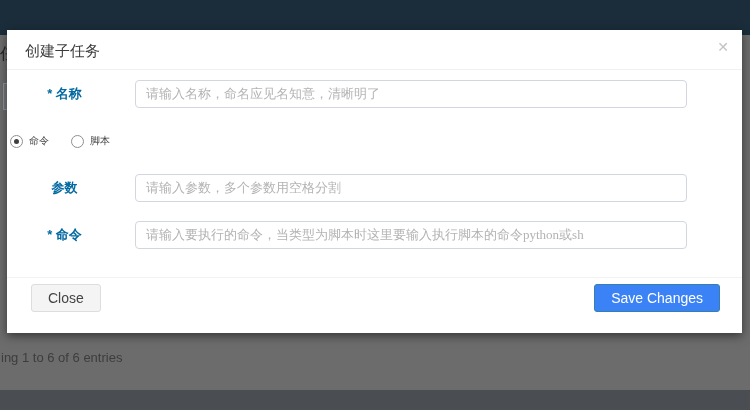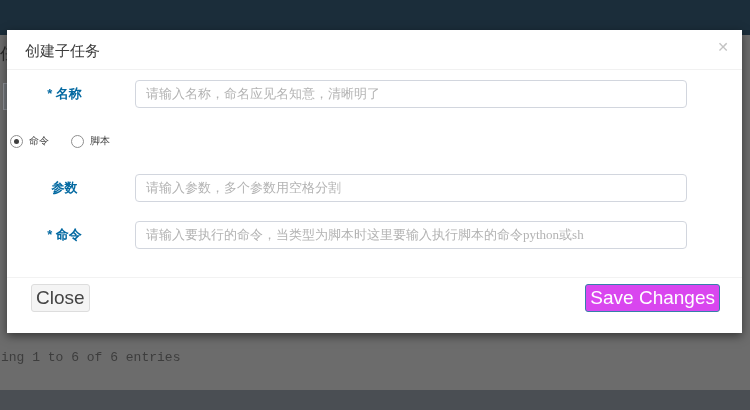--- a/index.html
+++ b/index.html
@@ -4,21 +4,21 @@
 <style>
   * { margin:0; padding:0; box-sizing:border-box; }
   html,body { width:750px; height:410px; }
   body { font-family:"Liberation Sans","DejaVu Sans",sans-serif; }
 
   .screen { position:relative; width:750px; height:410px; background:#6c6c6c; overflow:hidden; }
 
   
   .navbar { position:absolute; top:0; left:0; right:0; height:35px; background:#1b2d3a; }
   .bottombar { position:absolute; bottom:0; left:0; right:0; height:20px; background:#4a4e53; }
-  .entries-info { position:absolute; left:1px; top:350px; font-size:13px; color:#3d3d3d; white-space:nowrap;font-family:Liberation Mono, monospace; }
+  .entries-info { position:absolute; left:1px; top:350px; font-size:13px; color:#3d3d3d; white-space:nowrap; }
   .partial-heading { position:absolute; left:0; top:44px; width:7px; height:22px; overflow:hidden; font-size:16px; color:#262626; }
   .partial-box { position:absolute; left:3px; top:83px; width:5px; height:27px; border:1px solid #90949a; border-right:none; background:#75797d; }
 
   
   .modal { position:absolute; left:7px; top:30px; width:735px; height:303px; background:#ffffff; box-shadow:0 3px 9px rgba(0,0,0,0.5); }
   .modal-header { position:relative; height:40px; border-bottom:1px solid #f1f1f1; padding:12px 0 0 18px; }
   .modal-title { font-size:15px; color:#3c3c3c; }
   .modal-close { position:absolute; top:10px; right:13px; font-size:14px; font-weight:bold; color:#c3c3c3; cursor:pointer; line-height:1; background:none; border:none; font-family:inherit; }
 
   .modal-body { padding-top:10px; }
@@ -27,23 +27,23 @@
   .form-label.optional { font-weight:bold; }
   .form-input { width:552px; height:28px; border:1px solid #d2d6de; border-radius:4px; padding:0 10px; font-size:13px; color:#555; font-family:Liberation Serif, serif; outline:none; }
   .form-input::placeholder { color:#b3b3b3; opacity:1; }
 
   .radio-group { display:flex; align-items:center; gap:22px; padding-left:3px; }
   .radio-option { display:flex; align-items:center; gap:6px; font-size:10px; color:#444; cursor:pointer; }
   .radio-circle { width:13px; height:13px; border:1px solid #8f8f8f; border-radius:50%; position:relative; background:#fff; flex:none; }
   .radio-circle.checked::after { content:""; position:absolute; left:3px; top:3px; right:3px; bottom:3px; background:#3f3f3f; border-radius:50%; }
 
   .modal-footer { position:absolute; left:0; right:0; top:247px; bottom:0; border-top:1px solid #f2f2f2; padding:6px 22px 0 24px; }
-  .btn { height:28px; padding:0 4px; font-size:19px; border-radius:3px; cursor:pointer; font-family:inherit; line-height:26px; }
+  .btn { height:28px; padding:0 16px; font-size:14px; border-radius:3px; cursor:pointer; font-family:inherit; line-height:26px; }
   .btn-default { float:left; background:#f4f4f4; border:1px solid #dddddd; color:#444; }
-  .btn-primary { float:right; background:#d946ef; border:1px solid #367fa9; color:#ffffff; }
+  .btn-primary { float:right; background:#3b82f6; border:1px solid #367fa9; color:#ffffff; }
 </style>
 </head>
 <body>
 
 <div class="screen">
 
   <div class="navbar"></div>
   <div class="partial-heading">任务</div>
   <div class="partial-box"></div>
   <div class="entries-info">ing 1 to 6 of 6 entries</div>

